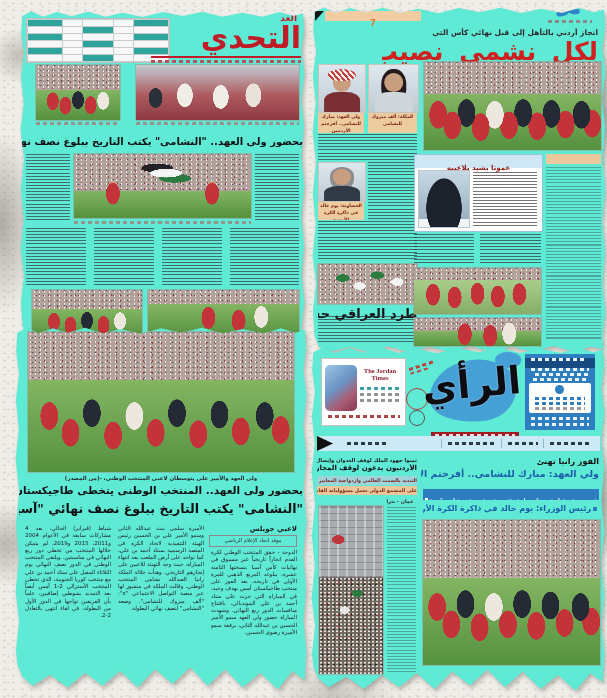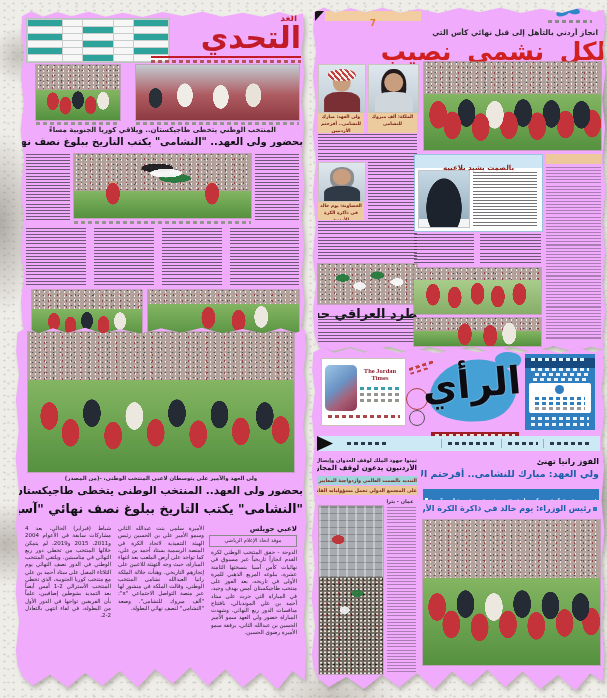--- a/index.html
+++ b/index.html
@@ -10,21 +10,21 @@
     background-size:9px 7px,17px 13px;}
   #canvas::after{content:"";position:absolute;inset:0;z-index:0;
     background-image:
       radial-gradient(60px 130px at 0% 32%,rgba(108,103,96,.5),transparent 70%),
       radial-gradient(45px 90px at 100% 16%,rgba(108,103,96,.42),transparent 70%),
       radial-gradient(70px 60px at 1% 78%,rgba(118,110,102,.42),transparent 70%),
       radial-gradient(95px 55px at 55% 100%,rgba(128,120,110,.35),transparent 70%),
       radial-gradient(50px 85px at 100% 72%,rgba(108,103,96,.40),transparent 70%),
       radial-gradient(40px 40px at 3% 8%,rgba(112,106,98,.35),transparent 70%);}
   .wrap{position:absolute;z-index:1;filter:drop-shadow(2px 3px 2px rgba(92,87,80,.38));}
-  .paper{position:relative;width:100%;height:100%;background:#f0abfc;}
+  .paper{position:relative;width:100%;height:100%;background:#5eead4;}
   .el{position:absolute;}
   .ar{direction:rtl;}
   .torn{clip-path:polygon(.8% 1.8%,4% .4%,8% 2%,13% .6%,18% 1.9%,24% .5%,30% 2%,36% .8%,43% 2.1%,50% .6%,57% 1.8%,64% .5%,71% 2%,78% .8%,85% 2%,91% .6%,96% 1.8%,99.3% 1%,99.7% 6%,98.8% 12%,99.8% 19%,98.7% 27%,99.7% 35%,98.8% 44%,99.8% 53%,98.7% 62%,99.7% 71%,98.8% 80%,99.8% 88%,98.8% 95%,99.2% 99%,95% 98.2%,89% 99.6%,82% 98%,75% 99.7%,68% 98.1%,61% 99.8%,54% 98%,47% 99.7%,40% 98.2%,33% 99.8%,26% 98.1%,19% 99.7%,13% 98.3%,7% 99.5%,2.5% 98.5%,.9% 95%,.3% 88%,1.4% 80%,.2% 72%,1.3% 63%,.3% 54%,1.4% 45%,.2% 36%,1.3% 28%,.3% 20%,1.4% 13%,.4% 7%);}
   .torn-deep{clip-path:polygon(.8% 1.8%,4% .4%,8% 2%,13% .6%,18% 1.9%,24% .5%,30% 2%,36% .8%,43% 2.1%,50% .6%,57% 1.8%,64% .5%,71% 2%,78% .8%,85% 2%,91% .6%,96% 1.8%,99.3% 1%,99.7% 6%,98.8% 12%,99.8% 19%,98.7% 27%,99.7% 35%,98.8% 44%,99.8% 53%,98.7% 62%,99.7% 71%,98.8% 80%,99.8% 88%,99.2% 96%,95% 93.5%,90% 98.5%,84% 94%,78% 98%,72% 93%,66% 97.5%,60% 92.5%,54% 97%,48% 93%,42% 98%,36% 93.5%,30% 97.5%,24% 94%,18% 98%,12% 94.5%,6% 97.5%,2.5% 95%,.9% 92%,.3% 88%,1.4% 80%,.2% 72%,1.3% 63%,.3% 54%,1.4% 45%,.2% 36%,1.3% 28%,.3% 20%,1.4% 13%,.4% 7%);}
   
   .tl{background-image:repeating-linear-gradient(180deg,rgba(45,45,50,.66) 0 1px,transparent 1px 3.1px);}
   .tl.light{opacity:.55;}
   .wl{height:2.5px;background-image:repeating-linear-gradient(90deg,currentColor 0 4px,transparent 4px 7px);color:#979490;}
   .just{text-align:justify;color:#1d1d20;font-size:5.5px;line-height:1.32;overflow:hidden;}
   
@@ -139,21 +139,20 @@
       <div class="el ar" style="right:4px;top:11px;font-size:30px;line-height:1.1;font-weight:800;color:#c21b28">التحدي</div>
       <div class="el" style="right:4px;top:46px;width:150px;height:2px;background:#c21b28"></div>
       <div class="el wl" style="right:4px;top:50px;width:150px;color:#b3545c"></div>
       <div class="el photo ph-grp" style="left:16px;top:55px;width:84px;height:55px">
           <div class="cr" style="height:45%"></div>
           <div class="pt" style="height:55%"></div>
         </div>
       <div class="el photo ph-vip" style="left:116px;top:55px;width:163px;height:55px"></div>
       <div class="el wl" style="left:16px;top:112px;width:84px"></div>
       <div class="el wl" style="left:116px;top:112px;width:163px"></div>
-      <div class="el ar nowrap" style="left:6px;right:6px;top:116px;font-size:7px;font-weight:700;text-align:center;color:#222">المنتخب الوطني يتخطى طاجيكستان.. ويلاقي كوريا الجنوبية مساءً</div>
       <div class="el ar nowrap" style="left:2px;right:2px;top:126px;font-size:10px;font-weight:800;text-align:center;color:#101014">بحضور ولي العهد.. "النشامى" يكتب التاريخ ببلوغ نصف نهائي "آسيا"</div>
       <div class="el tl" style="left:6px;top:144px;width:44px;height:66px"></div>
       <div class="el tl" style="left:235px;top:144px;width:44px;height:66px"></div>
       <div class="el photo ph-flag" style="left:54px;top:144px;width:177px;height:64px">
           <div class="cr" style="height:58%"></div>
           <div class="pt" style="height:42%"></div>
         </div>
       <div class="el wl" style="left:54px;top:211px;width:177px"></div>
       <div class="el tl" style="left:6px;top:218px;width:60px;height:58px"></div>
       <div class="el tl" style="left:74px;top:218px;width:60px;height:58px"></div>
@@ -190,21 +189,21 @@
   <div class="wrap" style="left:312px;top:6px;width:294px;height:347px">
     <div class="paper torn">
       <div class="el" style="left:3px;top:5px;width:9px;height:10px;background:#141414;clip-path:polygon(0 0,100% 0,0 100%)"></div>
       <div class="el" style="left:13px;top:5px;width:96px;height:10px;background:#f2cda2;text-align:center"><span style="font-size:9px;line-height:10px;font-weight:800;color:#e07b33">7</span></div>
       <div class="el" style="right:22px;top:0;width:28px;height:13px">
           <i class="wing" style="left:0;top:3px;transform:rotate(-18deg)"></i>
           <i class="wing" style="left:10px;top:1px;transform:rotate(14deg)"></i>
         </div>
       <div class="el wl" style="right:14px;top:14px;width:44px;color:#8a8a88"></div>
       <div class="el ar nowrap" style="left:110px;right:8px;top:22px;font-size:7.5px;font-weight:700;text-align:right;color:#2b2b2e">انجاز أردني بالتأهل إلى قبل نهائي كأس التي</div>
-      <div class="el ar nowrap" style="left:70px;right:0;top:31px;font-size:25px;font-weight:800;text-align:left;word-spacing:7px;color:#d02020">لكل نشمي نصيب</div>
+      <div class="el ar nowrap" style="left:70px;right:8px;top:31px;font-size:25px;font-weight:800;text-align:left;word-spacing:7px;color:#d02020">لكل نشمي نصيب</div>
       <div class="el portrait ghutra" style="left:6px;top:58px;width:46px;height:47px">
           <i class="bd" style="--suit:#7a2f35"></i>
           <i class="hd"></i>
         </div>
       <div class="el portrait" style="left:56px;top:58px;width:49px;height:47px">
           <i class="hr"></i>
           <i class="bd" style="--suit:#cfd6dc"></i>
           <i class="hd"></i>
         </div>
       <div class="el cap ar" style="left:6px;top:107px;width:46px;height:19px;font-size:4.5px;line-height:1.55">ولي العهد: مبارك للنشامى.. أفرحتم الأردنيين</div>
@@ -216,21 +215,21 @@
           <i class="hd"></i>
         </div>
       <div class="el cap ar" style="left:6px;top:196px;width:46px;height:17px;font-size:4.5px;line-height:1.55">الخصاونة: يوم خالد في ذاكرة الكرة الأردنية</div>
       <div class="el tl" style="left:56px;top:156px;width:49px;height:57px"></div>
       <div class="el tl" style="left:6px;top:215px;width:99px;height:40px"></div>
       <div class="el photo ph-team" style="left:112px;top:56px;width:177px;height:88px">
           <div class="cr" style="height:36%"></div>
           <div class="pt" style="height:64%"></div>
         </div>
       <div class="el" style="left:102px;top:148px;width:127px;height:76px;border:1px solid #9cc2e0;background:#fff">
-        <div style="height:13px;background:#cfe6f4;text-align:center"><span class="ar" style="font-size:7px;line-height:13px;font-weight:800;color:#8c1d14">بالصمت يشيد بلاعبيه</span></div>
+        <div style="height:13px;background:#cfe6f4;text-align:center"><span class="ar" style="font-size:7px;line-height:13px;font-weight:800;color:#8c1d14">عموتا يشيد بلاعبيه</span></div>
         <div class="coachph" style="position:absolute;left:4px;top:16px;width:50px;height:56px"></div>
         <div class="tl" style="position:absolute;left:58px;top:17px;width:64px;height:55px"></div>
       </div>
       <div class="el" style="left:234px;top:148px;width:55px;height:10px;background:#ecc89c"></div>
       <div class="el tl light" style="left:234px;top:161px;width:55px;height:172px"></div>
       <div class="el tl" style="left:102px;top:228px;width:60px;height:30px"></div>
       <div class="el tl" style="left:168px;top:228px;width:61px;height:30px"></div>
       <div class="el photo ph-crowdflags" style="left:6px;top:258px;width:99px;height:40px">
           <div class="cr" style="height:100%"></div>
         </div>

